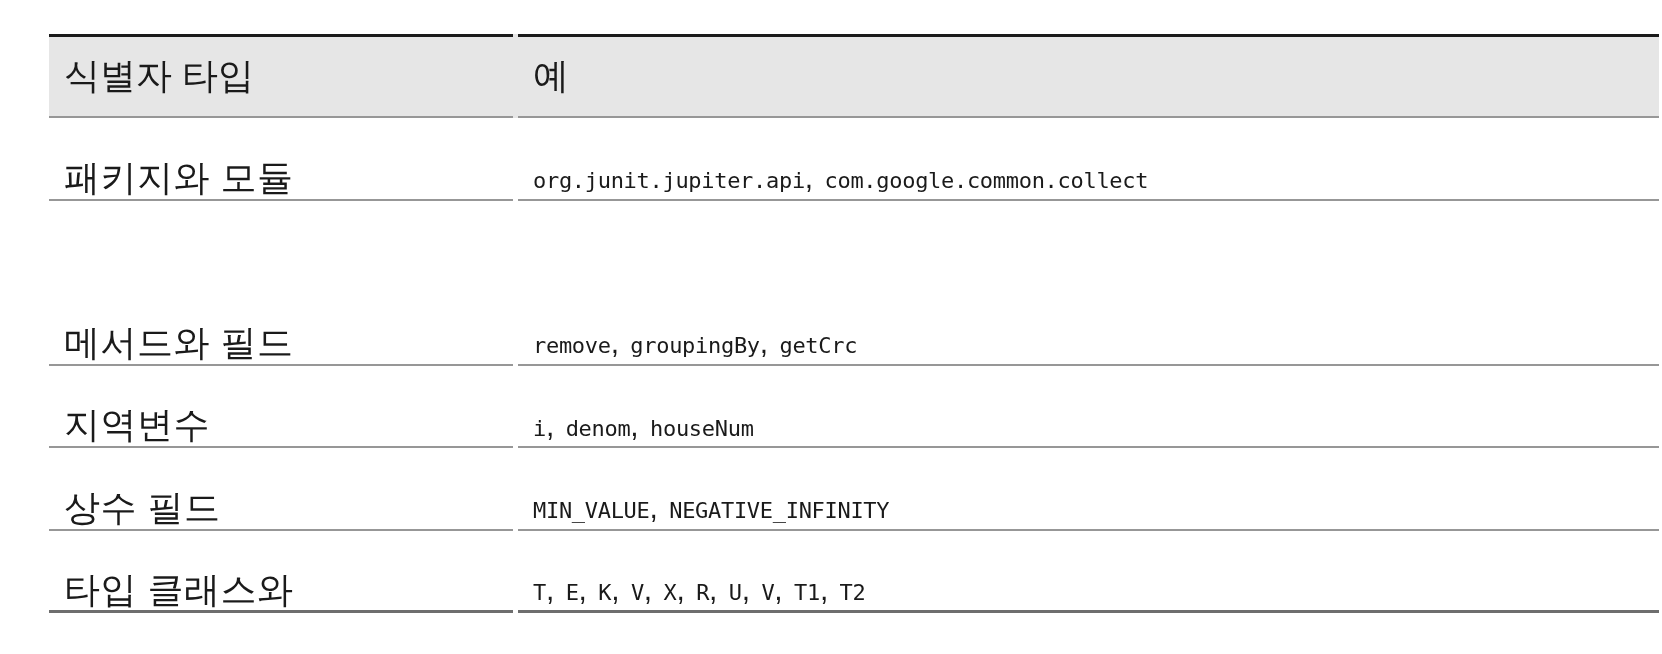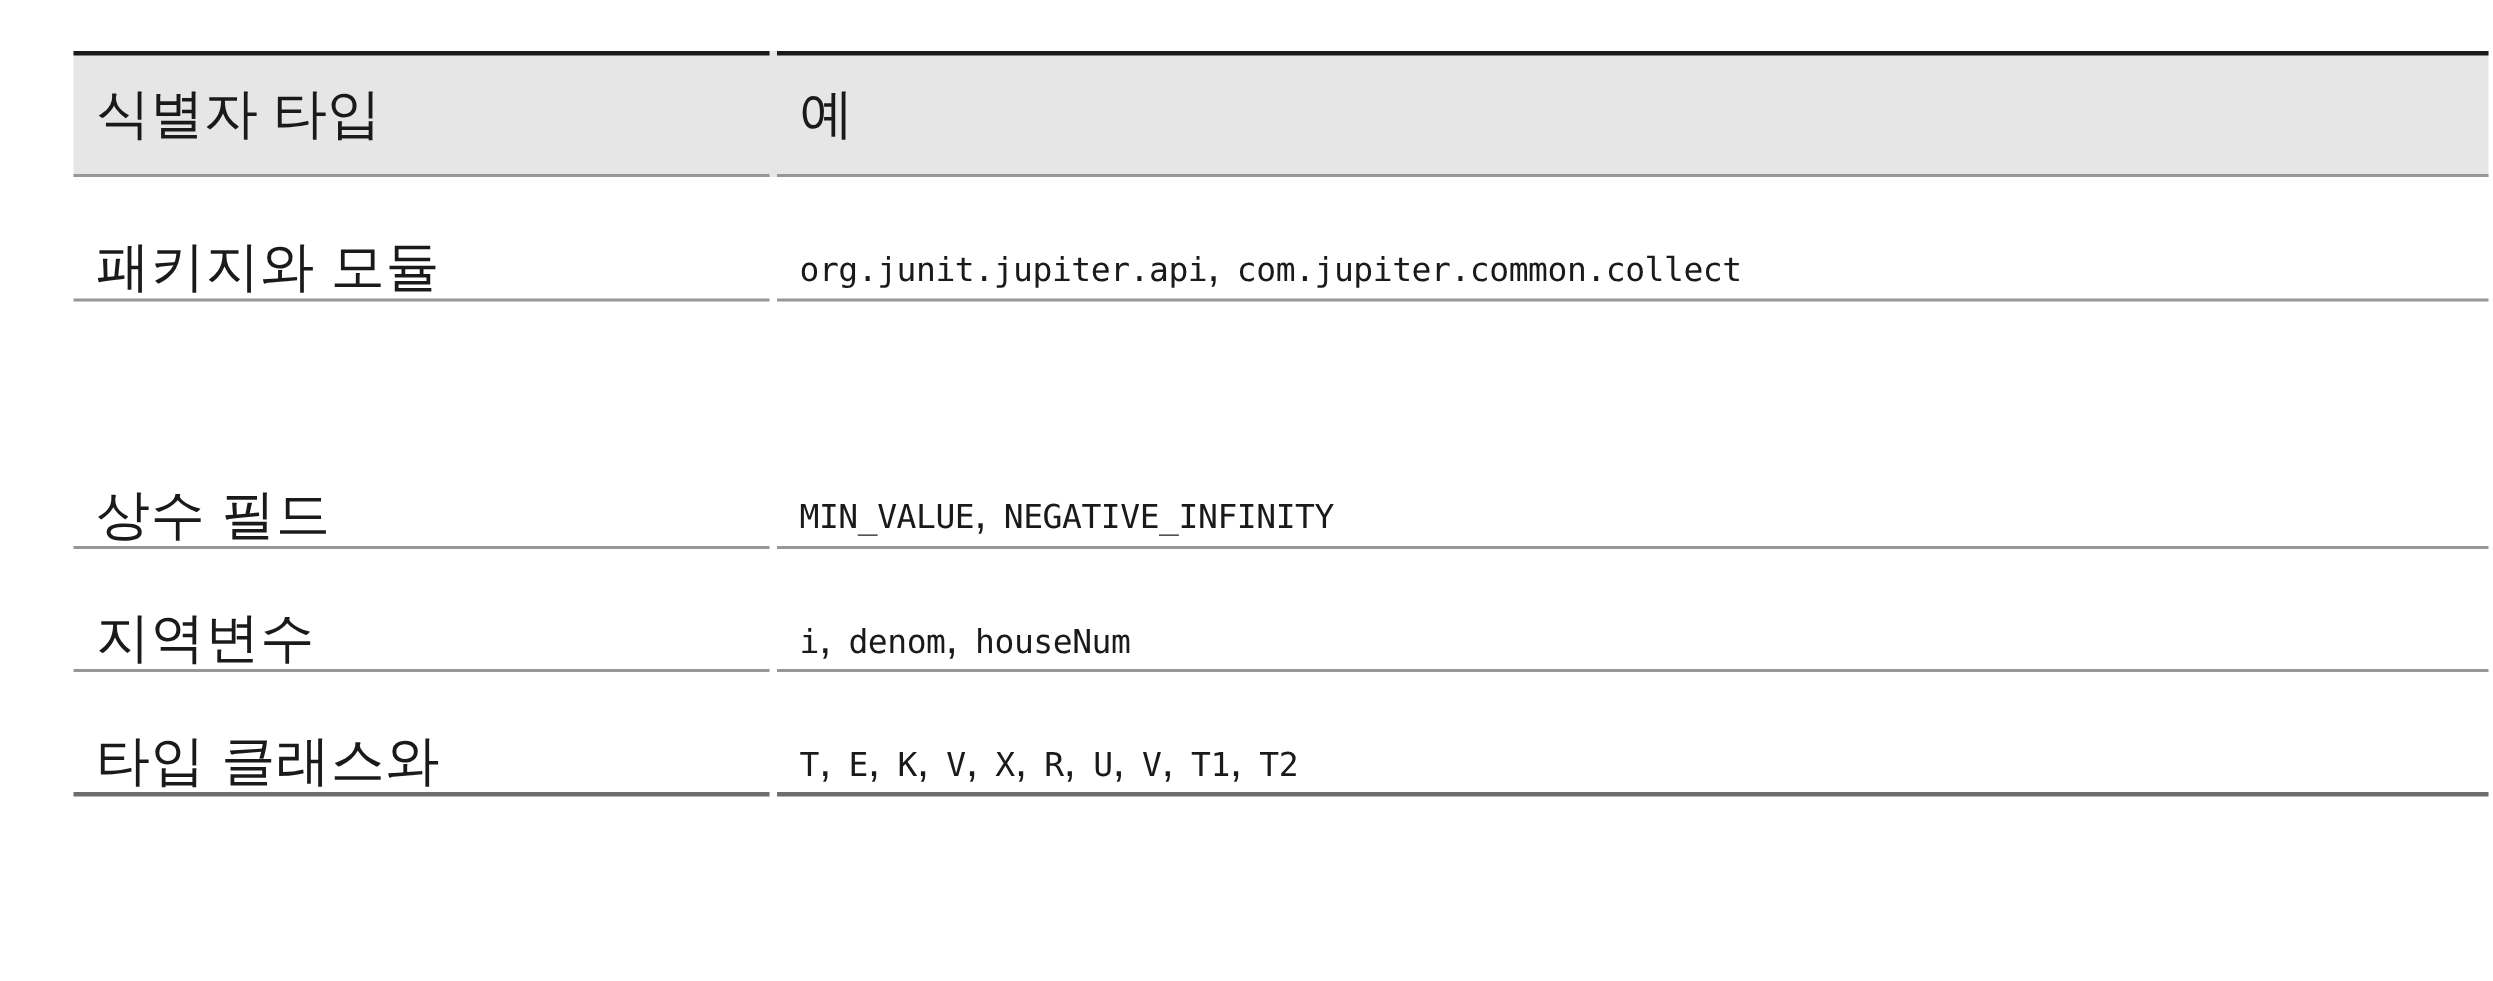--- a/index.html
+++ b/index.html
@@ -69,43 +69,51 @@
         <span>예</span>
       </div>
     </div>
 
     <div id="table-body">
   <div class="row data-row">
     <div class="cell">
       <span class="type-label">패키지와 모듈</span>
     </div>
     <div class="cell">
-      <span class="examples"><span class="code">org.junit.jupiter.api</span><span class="sep">, </span><span class="code">com.jupiter.common.collect</span></span>
+      <span class="examples"><span class="code">org.junit.jupiter.api</span><span class="sep">, </span><span class="code">com.google.common.collect</span></span>
     </div>
   </div>
 
   <div class="row data-row">
   </div>
 
-
   <div class="row data-row">
     <div class="cell">
-      <span class="type-label">상수 필드</span>
+      <span class="type-label">메서드와 필드</span>
     </div>
     <div class="cell">
-      <span class="examples"><span class="code">MIN_VALUE</span><span class="sep">, </span><span class="code">NEGATIVE_INFINITY</span></span>
+      <span class="examples"><span class="code">remove</span><span class="sep">, </span><span class="code">groupingBy</span><span class="sep">, </span><span class="code">getCrc</span></span>
     </div>
   </div>
 
   <div class="row data-row">
     <div class="cell">
       <span class="type-label">지역변수</span>
     </div>
     <div class="cell">
       <span class="examples"><span class="code">i</span><span class="sep">, </span><span class="code">denom</span><span class="sep">, </span><span class="code">houseNum</span></span>
+    </div>
+  </div>
+
+  <div class="row data-row">
+    <div class="cell">
+      <span class="type-label">상수 필드</span>
+    </div>
+    <div class="cell">
+      <span class="examples"><span class="code">MIN_VALUE</span><span class="sep">, </span><span class="code">NEGATIVE_INFINITY</span></span>
     </div>
   </div>
 
   <div class="row data-row">
     <div class="cell">
       <span class="type-label">타입 클래스와</span>
     </div>
     <div class="cell">
       <span class="examples"><span class="code">T</span><span class="sep">, </span><span class="code">E</span><span class="sep">, </span><span class="code">K</span><span class="sep">, </span><span class="code">V</span><span class="sep">, </span><span class="code">X</span><span class="sep">, </span><span class="code">R</span><span class="sep">, </span><span class="code">U</span><span class="sep">, </span><span class="code">V</span><span class="sep">, </span><span class="code">T1</span><span class="sep">, </span><span class="code">T2</span></span>
     </div>

